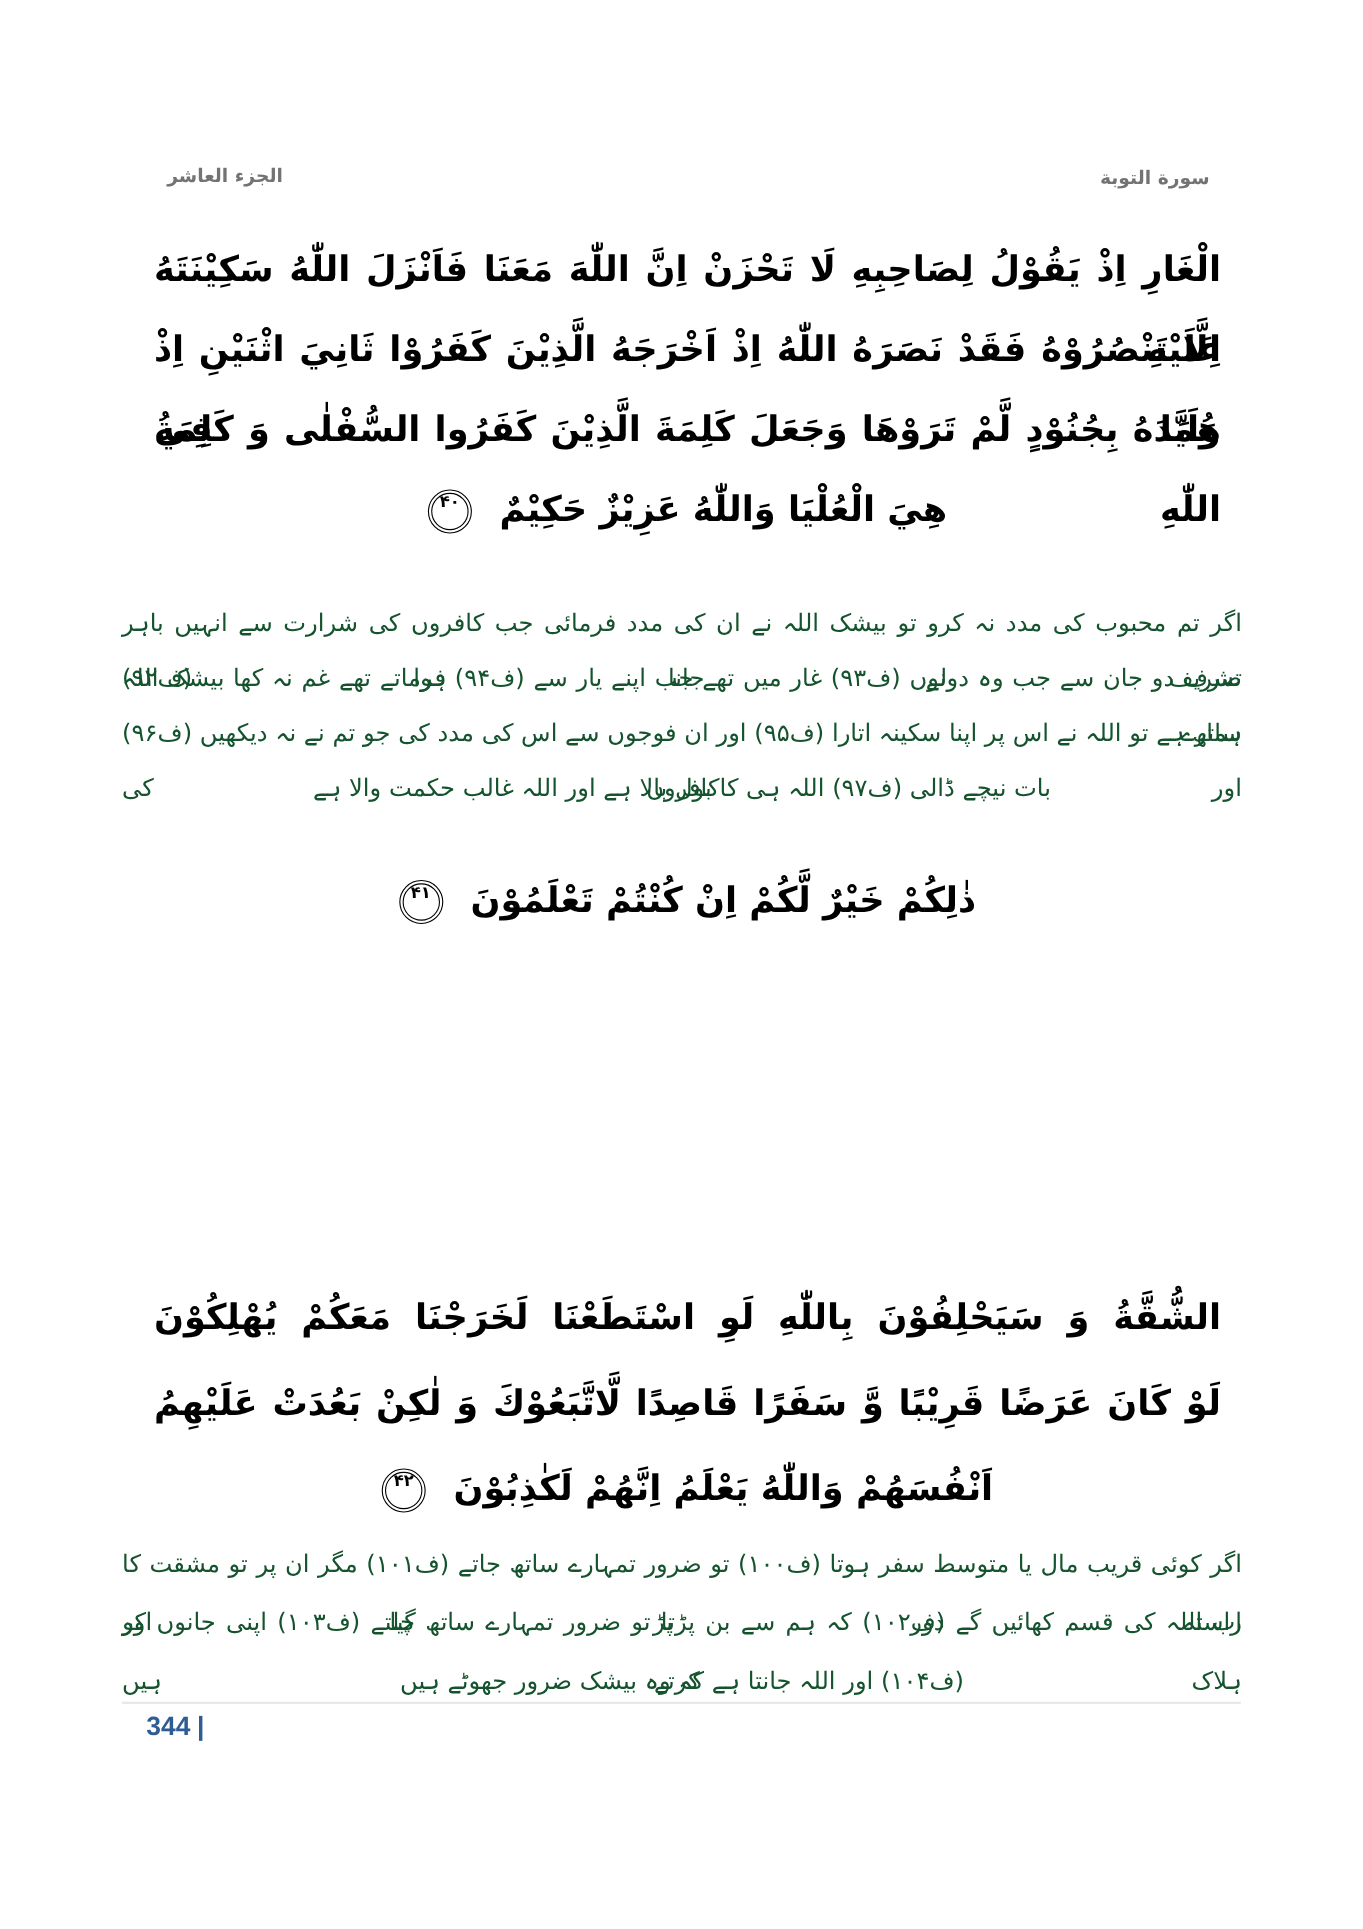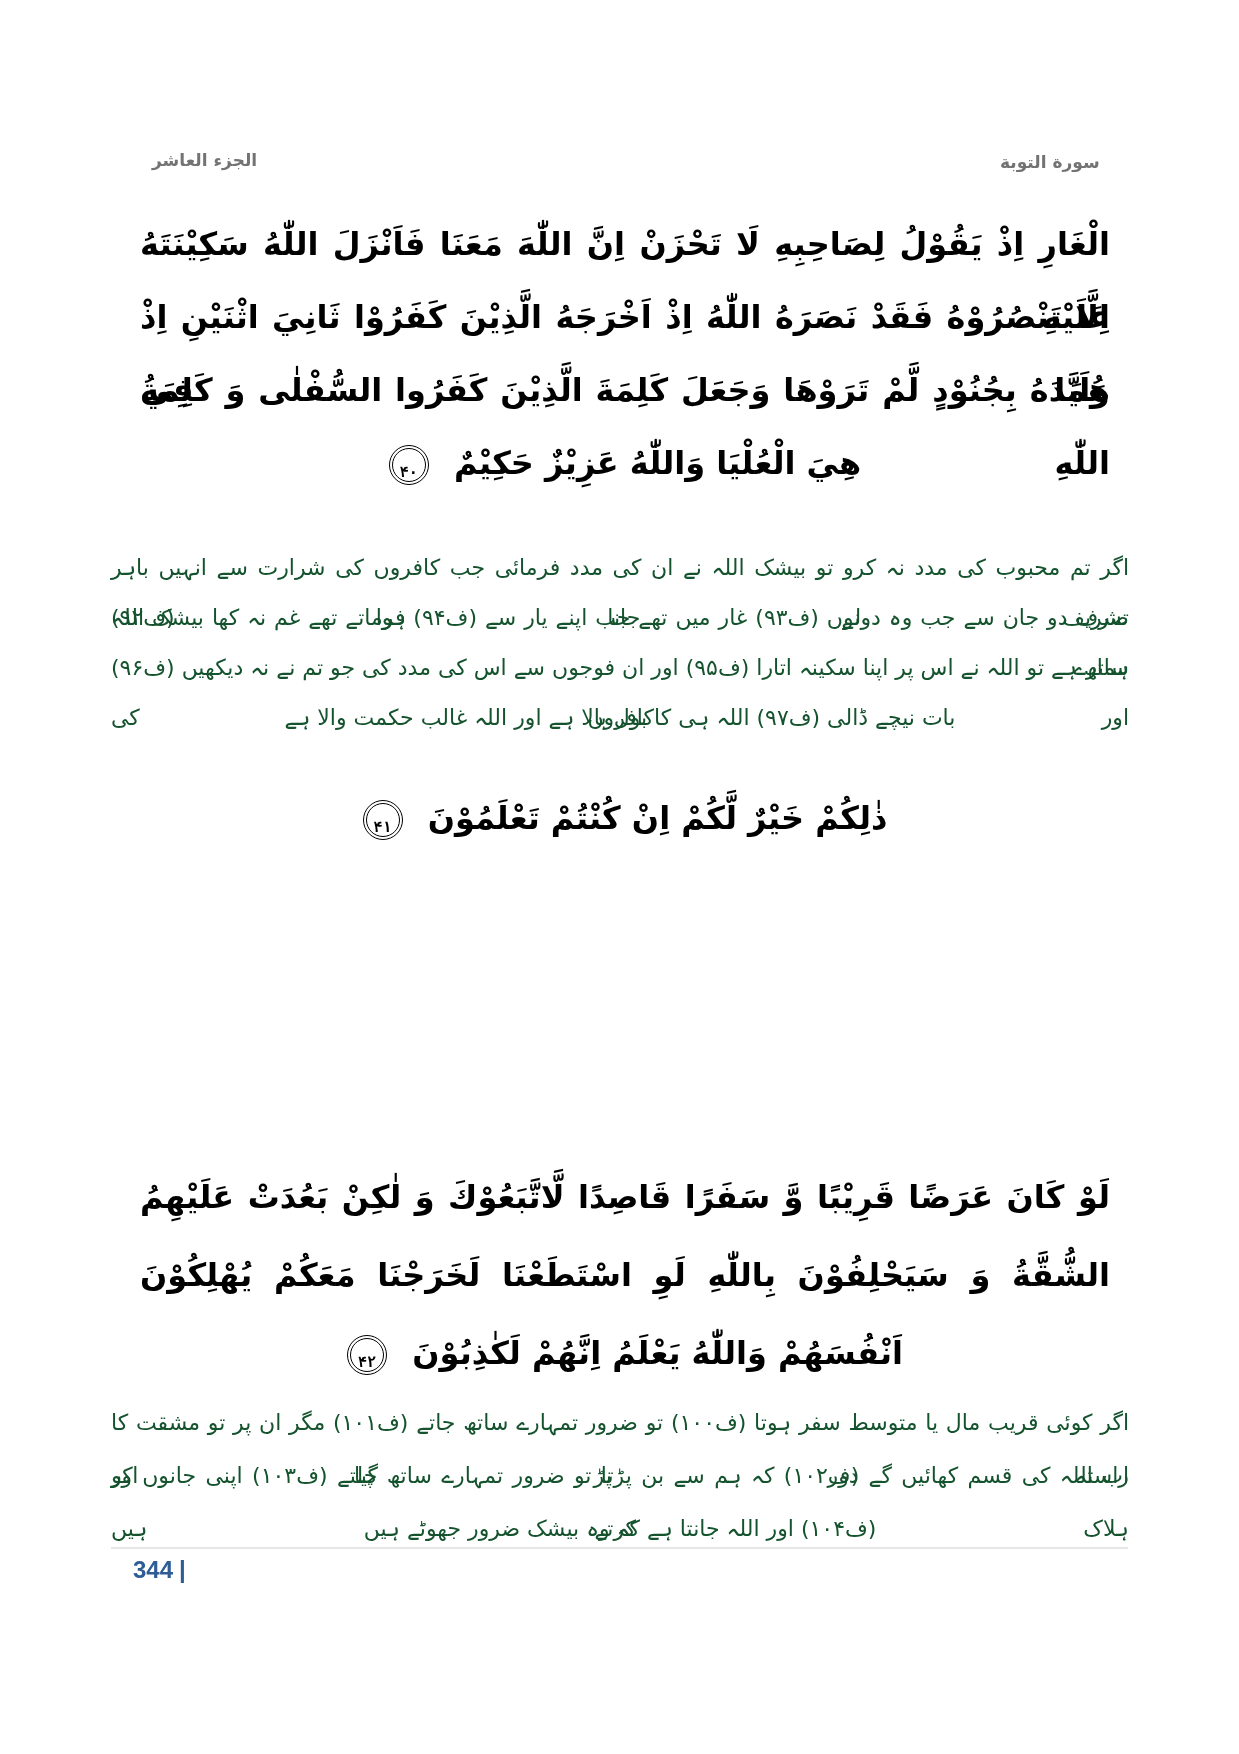--- a/index.html
+++ b/index.html
@@ -16,24 +16,24 @@
   
   .verse { position:absolute; left:140px; width:970px; direction:rtl; }
   .aline { font-size:32px; font-weight:bold; color:#000; direction:rtl;
            font-family:"DejaVu Sans", sans-serif; }
   .j { text-align:justify; text-align-last:justify; }
   .c { text-align:center; }
   .v40 { top:208px; }  .v40 .aline { height:73px; line-height:73px; }
   .v41 { top:772px; }  .v41 .aline { height:92px; line-height:92px; }
   .v42 { top:1158px; } .v42 .aline { height:78px; line-height:78px; }
 
-  .ayah-mark { display:inline-flex; align-items:flex-end; justify-content:center;
+  .ayah-mark { display:inline-flex; align-items:flex-start; justify-content:center;
                width:40px; height:40px; border:4px double #000; border-radius:50%;
                font-size:15px; font-weight:bold; vertical-align:middle;
-               margin-right:14px; line-height:1;font-family:Liberation Mono, monospace; }
+               margin-right:14px; line-height:1; }
 
   
   .urdu { position:absolute; left:111px; width:1018px; direction:rtl; }
   .uline { font-size:22px; color:#14532d; direction:rtl;
            font-family:"DejaVu Sans", sans-serif; }
   .u40 { top:543px; }  .u40 .uline { height:50px; line-height:50px; }
   .u41 { top:960px; }  .u41 .uline { height:50px; line-height:50px; }
   .u42 { top:1396px; } .u42 .uline { height:53px; line-height:53px; }
 
   
@@ -75,22 +75,22 @@
     <div class="aline c">
       <span>ذٰلِكُمْ خَيْرٌ لَّكُمْ اِنْ كُنْتُمْ تَعْلَمُوْنَ</span>
       <span class="ayah-mark">
           <span>۴۱</span>
         </span>
     </div>
   </div>
 
 
   <div class="verse v42">
+    <div class="aline j">الشُّقَّةُ وَ سَيَحْلِفُوْنَ بِاللّٰهِ لَوِ اسْتَطَعْنَا لَخَرَجْنَا مَعَكُمْ يُهْلِكُوْنَ</div>
     <div class="aline j">لَوْ كَانَ عَرَضًا قَرِيْبًا وَّ سَفَرًا قَاصِدًا لَّاتَّبَعُوْكَ وَ لٰكِنْ بَعُدَتْ عَلَيْهِمُ</div>
-    <div class="aline j">الشُّقَّةُ وَ سَيَحْلِفُوْنَ بِاللّٰهِ لَوِ اسْتَطَعْنَا لَخَرَجْنَا مَعَكُمْ يُهْلِكُوْنَ</div>
     <div class="aline c">
       <span>اَنْفُسَهُمْ وَاللّٰهُ يَعْلَمُ اِنَّهُمْ لَكٰذِبُوْنَ</span>
       <span class="ayah-mark">
           <span>۴۲</span>
         </span>
     </div>
   </div>
 
   <div class="urdu u42">
     <div class="uline j">اگر کوئی قریب مال یا متوسط سفر ہوتا (ف۱۰۰) تو ضرور تمہارے ساتھ جاتے (ف۱۰۱) مگر ان پر تو مشقت کا راستہ دور پڑ گیا اور</div>

